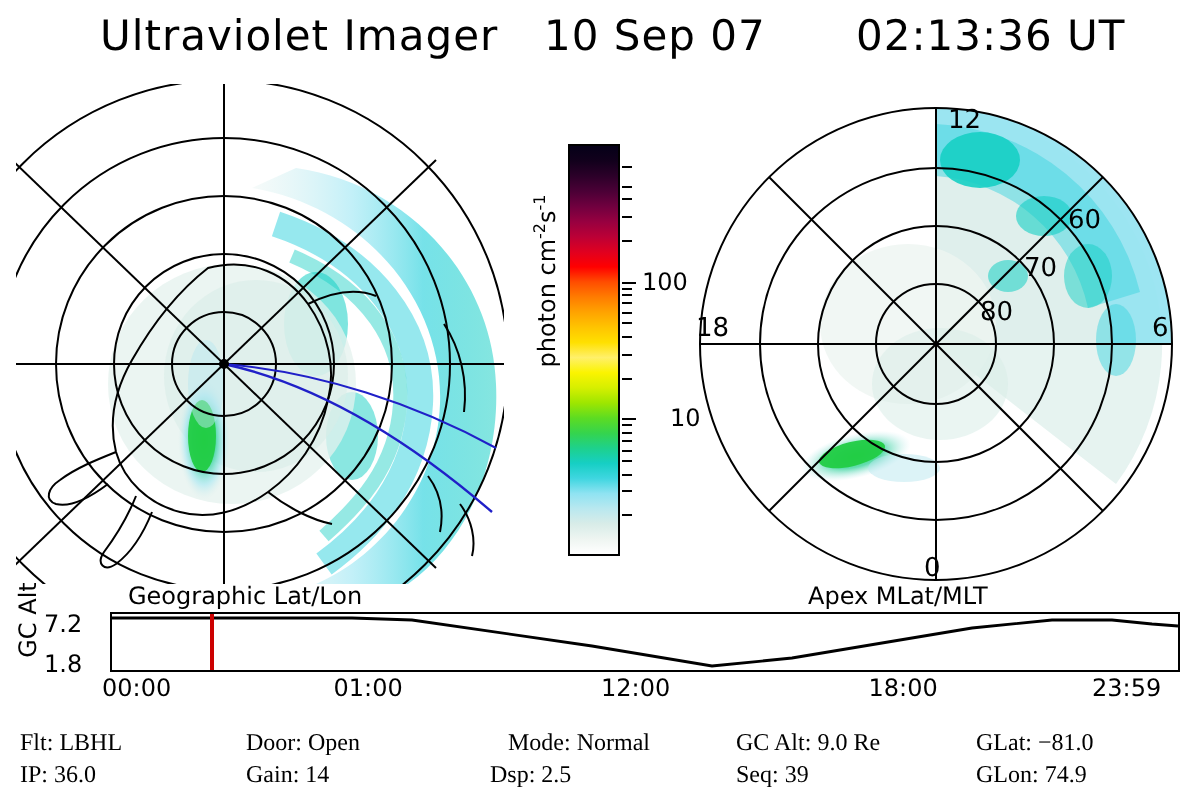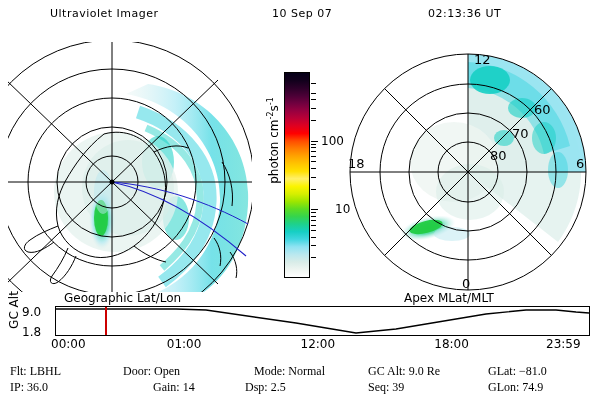--- a/index.html
+++ b/index.html
@@ -4,21 +4,21 @@
 <style>
   html,body{margin:0;padding:0;background:#ffffff;}
   body{width:600px;height:400px;overflow:hidden;
        font-family:"DejaVu Sans",sans-serif;color:#000;}
   #root{position:relative;width:600px;height:400px;}
   .abs{position:absolute;}
   .txt{white-space:pre;line-height:1;}
 
   
   #header{top:8px;left:0;width:600px;height:22px;}
-  #header .h{position:absolute;font-size:11px;letter-spacing:.5px;}
+  #header .h{position:absolute;font-size:21px;letter-spacing:.5px;}
   #hd-title{left:50px;}
   #hd-date{left:272px;}
   #hd-time{left:428px;}
 
   
   .panel{position:absolute;}
   .panel svg{display:block;}
 
   
   #cbar-wrap{left:252px;top:48px;width:96px;height:250px;}
@@ -221,21 +221,21 @@
       <text x="190" y="72" font-size="13" font-family="DejaVu Sans, sans-serif">60</text>
       <text x="168" y="96" font-size="13" font-family="DejaVu Sans, sans-serif">70</text>
       <text x="146" y="118" font-size="13" font-family="DejaVu Sans, sans-serif">80</text>
     </svg>
   </div>
 
   <div id="strip" class="abs">
     <span class="txt" id="strip-head-left">Geographic Lat/Lon</span>
     <span class="txt" id="strip-head-right">Apex MLat/MLT</span>
     <div id="gcalt-label" class="txt">GC Alt</div>
-    <span class="ytlab txt" id="yt-top">9.0</span>
+    <span class="ytlab txt" id="yt-top">7.2</span>
     <span class="ytlab txt" id="yt-bot">1.8</span>
 
     <div id="strip-box">
       <svg width="533" height="28" viewBox="0 0 533 28" preserveAspectRatio="none">
         <path d="M0,2 L120,2 L150,3 L240,16 L300,26 L340,22 L430,7 L470,3 L500,3 L520,5 L533,6" fill="none" stroke="#000" stroke-width="1.4"></path>
       </svg>
       <div style="position:absolute;left:0;top:0;width:533px;height:28px;" id="cursor-layer">
           <div style="position: absolute; top: 0px; bottom: 0px; width: 1.5px; background: rgb(204, 0, 0); left: 49.2627px;"></div>
         </div>
     </div>
@@ -252,20 +252,20 @@
   <div id="footer" class="abs">
     <div class="frow" id="frow1">
         <span class="fc" style="left: 10px;"><span>Flt: </span><span>LBHL</span></span>
         <span class="fc" style="left: 123px;"><span>Door: </span><span>Open</span></span>
         <span class="fc" style="left: 254px;"><span>Mode: </span><span>Normal</span></span>
         <span class="fc" style="left: 368px;"><span>GC Alt: </span><span>9.0 Re</span></span>
         <span class="fc" style="left: 488px;"><span>GLat: </span><span>−81.0</span></span>
       </div>
     <div class="frow" id="frow2">
         <span class="fc" style="left: 10px;"><span>IP: </span><span>36.0</span></span>
-        <span class="fc" style="left: 123px; margin-left: 30px;"><span>Gain: </span><span>14</span></span>
+        <span class="fc" style="left: 123px;"><span>Gain: </span><span>14</span></span>
         <span class="fc" style="left: 245px;"><span>Dsp: </span><span>2.5</span></span>
         <span class="fc" style="left: 368px;"><span>Seq: </span><span>39</span></span>
         <span class="fc" style="left: 488px;"><span>GLon: </span><span>74.9</span></span>
       </div>
   </div>
 
 </div>
 
 </body></html>

